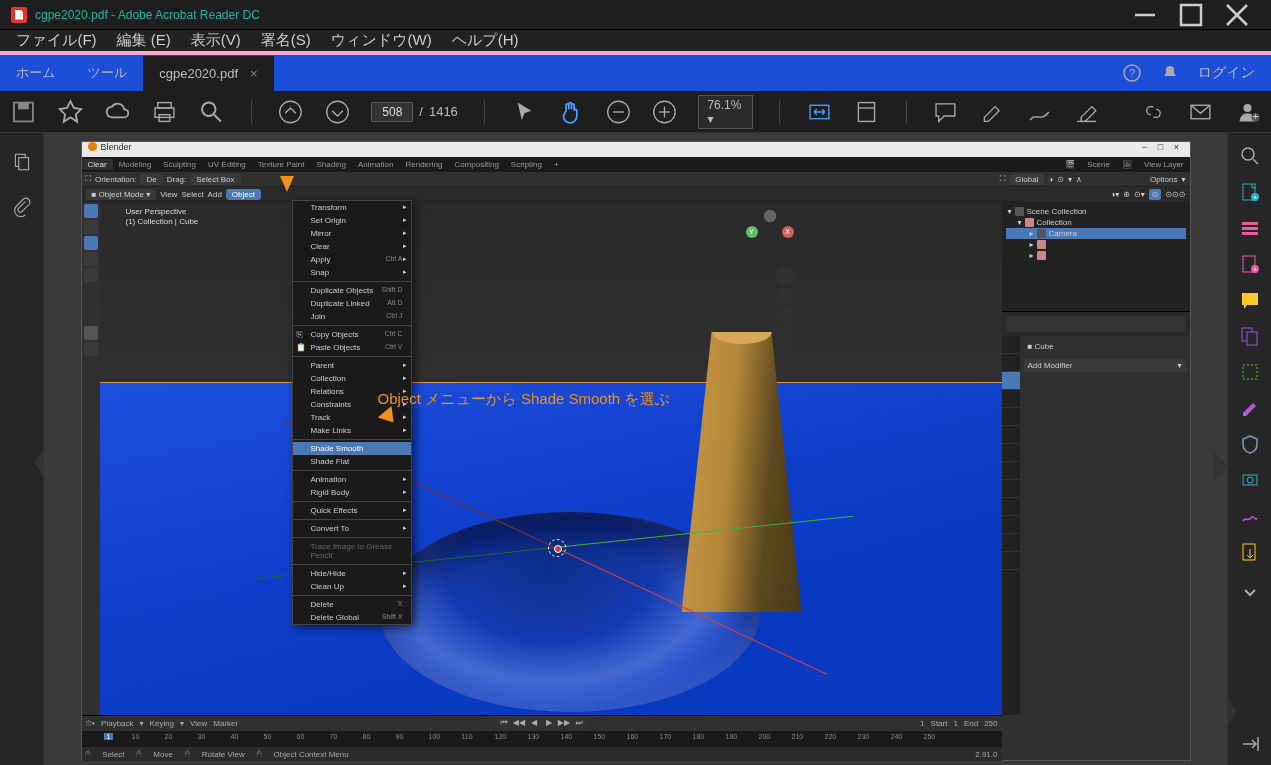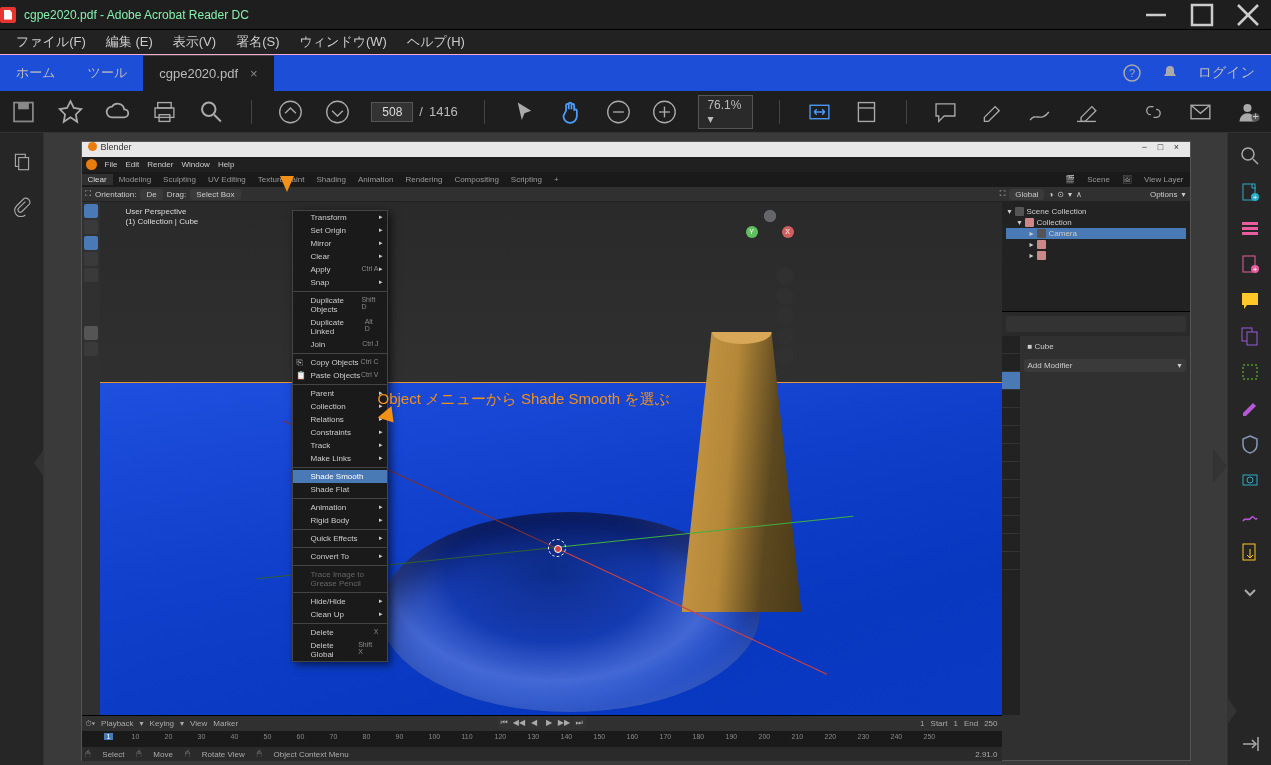--- a/index.html
+++ b/index.html
@@ -1,22 +1,22 @@
 <!DOCTYPE html>
 <html><head>
 <meta charset="utf-8">
 <style>
 *{margin:0;padding:0;box-sizing:border-box;font-family:"Segoe UI",Meiryo,sans-serif;-webkit-font-smoothing:antialiased}
 body{background:#1a1a1a;width:1271px;height:765px;overflow:hidden;color:#ccc;position:relative}
-.titlebar{height:30px;background:#1e1e1e;display:flex;align-items:center;padding:0 0;color:#86efac;font-size:12px;border-bottom:1px solid #000}
+.titlebar{height:30px;background:#1e1e1e;display:flex;align-items:center;padding:0 11px;color:#14b8a6;font-size:12px;border-bottom:1px solid #000}
 .titlebar .app-icon{width:16px;height:16px;background:#e8342e;border-radius:2px;margin-right:8px;position:relative}
 .titlebar .app-icon::after{content:"";position:absolute;width:8px;height:10px;background:#fff;left:4px;top:3px;clip-path:polygon(0 0,70% 0,100% 30%,100% 100%,0 100%)}
 .winbtns{margin-left:auto;display:flex}
 .winbtn{width:46px;height:30px;display:flex;align-items:center;justify-content:center;color:#ccc;font-size:11px}
-.menubar{height:25px;background:#222;display:flex;align-items:center;padding:0 6px;font-size:13px;border-bottom:1px solid #f9a8d4}
+.menubar{height:25px;background:#222;display:flex;align-items:center;padding:0 6px;font-size:15px;border-bottom:4px solid #f9a8d4}
 .menubar span{padding:3px 10px;cursor:pointer}
 .tabbar{height:36px;background:#1d4ed8;display:flex;align-items:stretch;color:#bbb}
 .tabbar .tab{padding:0 16px;display:flex;align-items:center;font-size:13px;cursor:pointer}
 .tabbar .tab.home{border:none}
 .tabbar .tab.active{background:#1e1e1e;border-top:1px solid #444}
 .tabbar .tab .x{margin-left:12px;color:#888}
 .tabbar .right{margin-left:auto;display:flex;align-items:center;gap:18px;padding:0 16px}
 .iconbtn{width:20px;height:20px;position:relative;cursor:pointer}
 .toolbar{height:42px;background:#1e1e1e;display:flex;align-items:center;padding:0 10px;gap:20px;border-bottom:1px solid #333}
 .toolbar .tbtn{width:32px;height:32px;display:flex;align-items:center;justify-content:center;color:#aaa;cursor:pointer;border-radius:2px}
@@ -62,21 +62,21 @@
 .ax.r2{width:300px;background:#803030;transform:rotate(205deg)}
 .ax.g2{width:300px;background:#306030;transform:rotate(174deg)}
 .cursor3d{position:absolute;left:448px;top:337px;width:18px;height:18px;border:1px dashed #fff;border-radius:50%}
 .cursor3d::after{content:"";position:absolute;left:5px;top:5px;width:6px;height:6px;background:#d04040;border-radius:50%;border:1px solid #fff}
 .gizmo{position:absolute;right:208px;top:8px;width:48px;height:48px}
 .gizmo .gb{position:absolute;width:12px;height:12px;border-radius:50%;font-size:7px;text-align:center;line-height:12px;color:#fff}
 .vptool{position:absolute;right:208px;top:65px;display:flex;flex-direction:column;gap:2px}
 .vptool .vt{width:18px;height:18px;background:rgba(50,50,50,0.7);border-radius:50%}
 .infobox{position:absolute;left:26px;top:5px;font-size:8px;color:#ddd;line-height:1.3}
 
-.objmenu{position:absolute;left:210px;top:68px;width:96px;background:#1a1a1a;border:1px solid #444;font-size:8px;color:#ccc;z-index:20;box-shadow:3px 3px 8px rgba(0,0,0,0.6)}
+.objmenu{position:absolute;left:210px;top:58px;width:120px;background:#1a1a1a;border:1px solid #444;font-size:8px;color:#ccc;z-index:20;box-shadow:3px 3px 8px rgba(0,0,0,0.6)}
 .objmenu .mi{padding:2px 8px 2px 18px;position:relative;display:flex}
 .objmenu .mi.hl{background:#4a7ab5;color:#fff}
 .objmenu .mi .sc{margin-left:auto;color:#888;font-size:7px}
 .objmenu .mi.sub::after{content:"▸";position:absolute;right:4px;font-size:7px}
 .objmenu .msep{height:1px;background:#444;margin:2px 0}
 
 .ann{position:absolute;z-index:30;display:flex;align-items:center;gap:8px}
 .key{background:#f29018;color:#fff;padding:4px 10px;border-radius:6px;font-weight:600;font-size:15px;box-shadow:0 2px 0 #b86800}
 .anntext{color:#f29018;font-size:15px;font-weight:500}
 .arrow-ptr{width:0;height:0;border:9px solid transparent}
@@ -302,29 +302,20 @@
 
     <div class="page">
       <div class="btitle">
         <span style="width:9px;height:9px;background:#e87d0d;border-radius:50%;margin-right:4px"></span>
         <span>Blender</span>
         <div class="wbtns">
             <span>−</span>
             <span>□</span>
             <span>×</span>
           </div>
-      </div>
-      <div class="bmenu">
-        <span style="width:11px;height:11px;background:#e87d0d;border-radius:50%"></span>
-        <span>File</span>
-          <span>Edit</span>
-          <span>Render</span>
-          <span>Window</span>
-          <span>Help</span>
-        <div class="spc"></div>
       </div>
       <div class="btabs">
         <span class="act">Clear</span>
           <span>Modeling</span>
           <span>Sculpting</span>
           <span>UV Editing</span>
           <span>Texture Paint</span>
           <span>Shading</span>
           <span>Animation</span>
           <span>Rendering</span>

